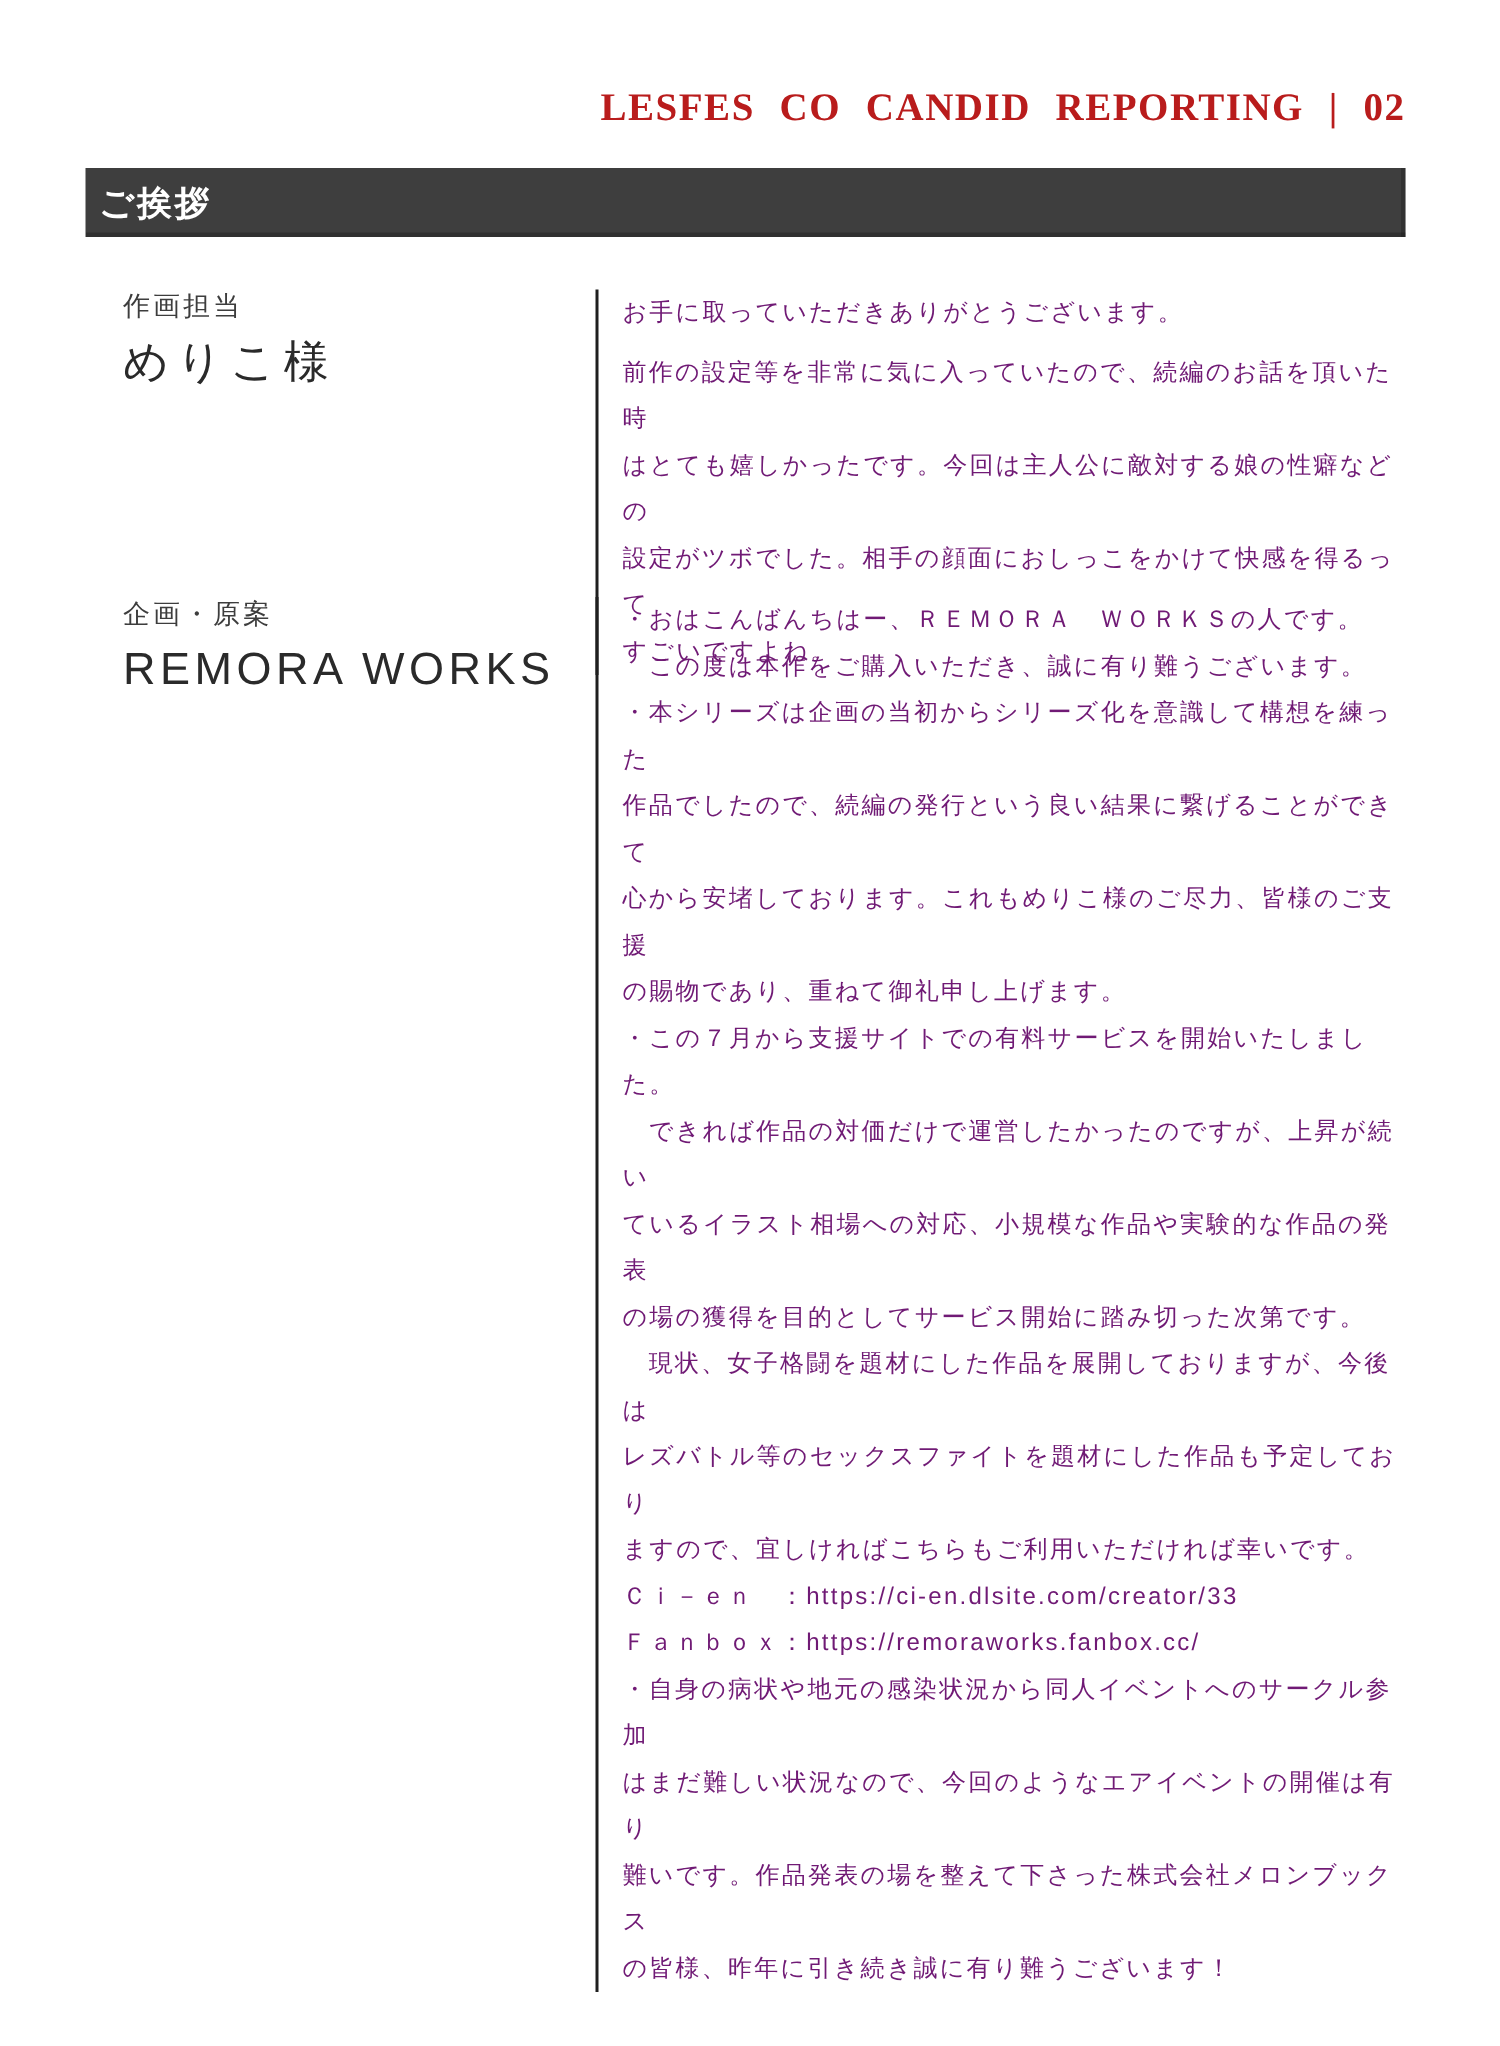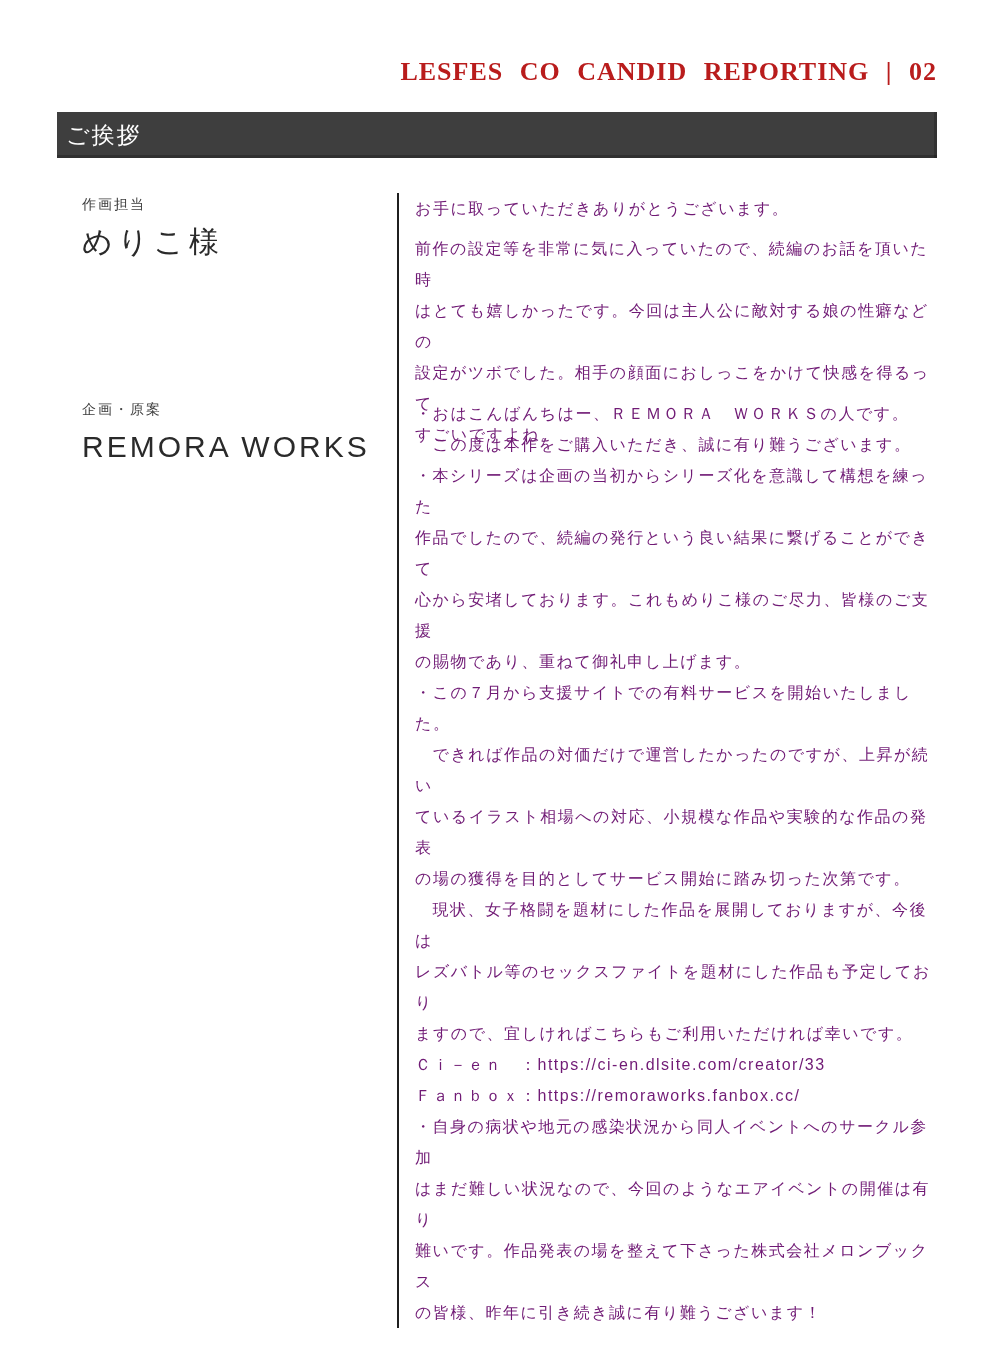--- a/index.html
+++ b/index.html
@@ -31,42 +31,42 @@
     left: 57px;
     width: 880px;
     height: 46px;
     background: #3e3e3e;
     box-shadow: inset 0 -3px 0 rgba(0,0,0,0.22), inset -3px 0 0 rgba(0,0,0,0.18);
     display: flex;
     align-items: center;
   }
   .banner-title {
     font-family: "Liberation Serif", "DejaVu Serif", serif;
-    font-weight: normal;
+    font-weight: bold;
     font-size: 23px;
     letter-spacing: 2px;
     color: #ffffff;
     padding-left: 9px;
   }
   .section {
     position: absolute;
     left: 57px;
     width: 878px;
     display: flex;
     align-items: stretch;
   }
   .sec1 { top: 193px; }
   .sec2 { top: 398px; }
   .credit-col {
     width: 340px;
     flex: 0 0 340px;
     padding-left: 25px;
   }
   .credit-role {
-    font-size: 14px;
+    font-size: 18px;
     line-height: 22px;
     letter-spacing: 2px;
     color: #3d3d3d;
   }
   .credit-name {
     margin-top: 7px;
     font-size: 30px;
     line-height: 40px;
     color: #2a2a2a;
   }

